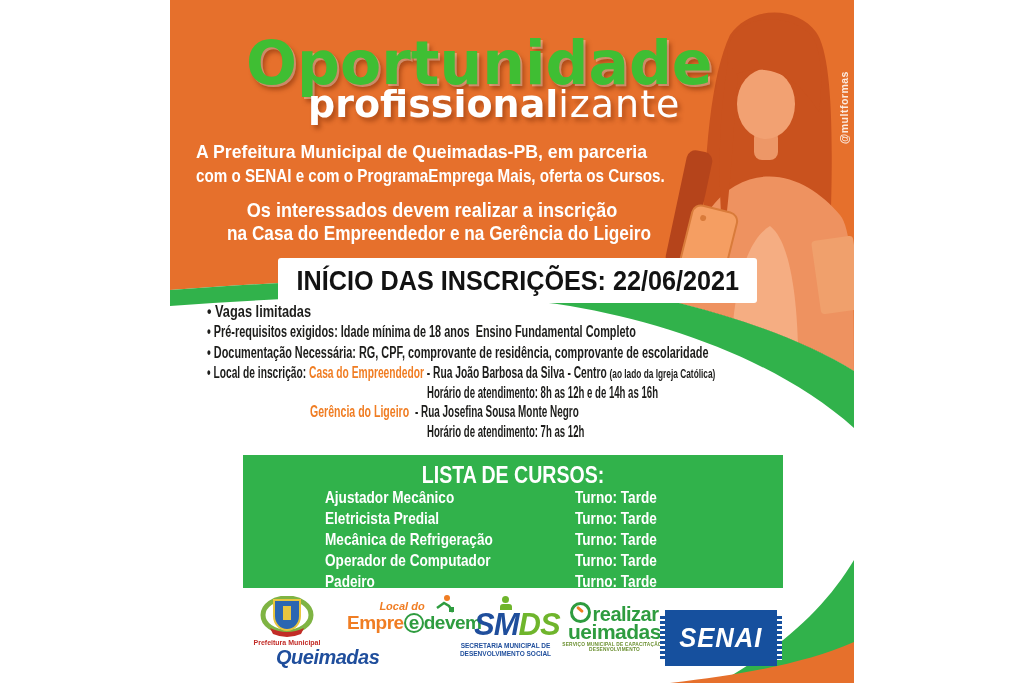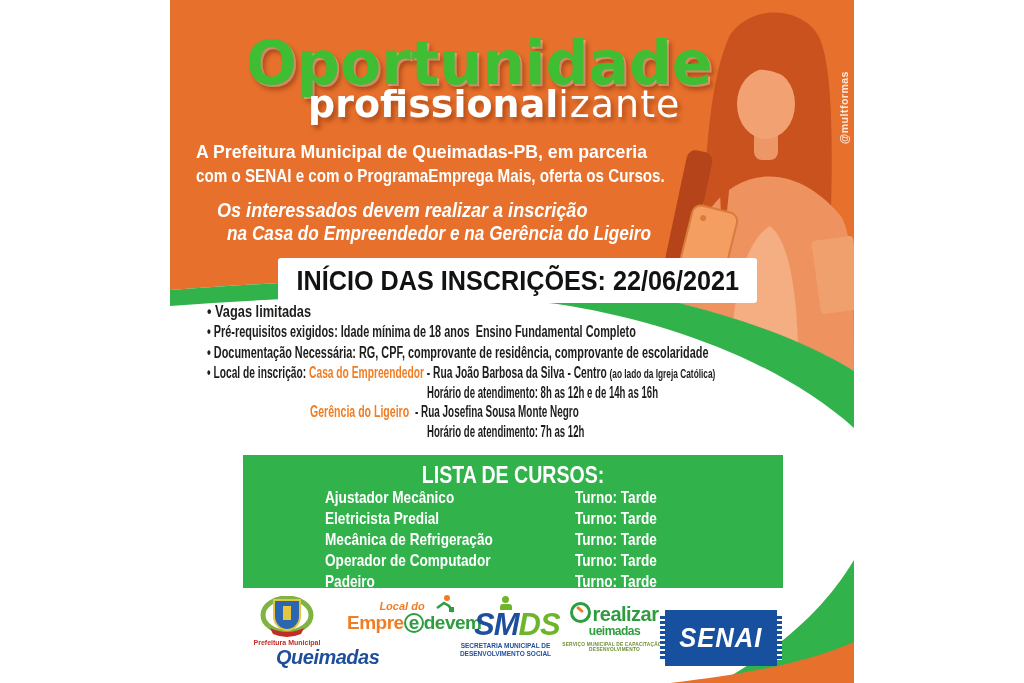--- a/index.html
+++ b/index.html
@@ -18,22 +18,22 @@
   .t2 .b{font-weight:bold;}
   .t2 .l{font-weight:normal;letter-spacing:1px;}
 
   
   .intro{position:absolute;left:26px;top:140px;color:#fff;font-weight:bold;font-size:19px;line-height:24px;}
   .intro div{white-space:pre;transform-origin:left top;}
   .intro .i1{transform:scaleX(.93);}
   .intro .i2{transform:scaleX(.80);}
 
   
-  .callout{position:absolute;left:12px;top:198px;width:500px;color:#fff;
-           font-weight:bold;font-style:italic;font-size:21px;line-height:23px;}
+  .callout{position:absolute;left:12px;top:198px;width:500px;text-align:center;color:#fff;
+           font-weight:bold;font-size:21px;line-height:23px;}
   .callout div{white-space:pre;transform-origin:center top;}
   .callout .c1{transform:scaleX(.86);}
   .callout .c2{transform:scaleX(.82);}
 
   
   .banner{position:absolute;left:108px;top:258px;width:479px;height:45px;background:#fff;
           border-radius:3px;display:flex;align-items:center;justify-content:center;}
   .banner span{font-weight:bold;font-size:28px;color:#121212;white-space:pre;
                transform:scaleX(.9);transform-origin:center;letter-spacing:0;}
 
@@ -85,21 +85,21 @@
   .lg-smds{left:288px;top:2px;width:95px;}
   .lg-smds .big{font-size:31px;font-weight:bold;font-style:italic;letter-spacing:-1px;line-height:30px;margin-left:16px;}
   .lg-smds .ba{color:var(--logo_blue);}
   .lg-smds .bb{color:var(--logo_green);}
   .lg-smds .sub{font-size:6.5px;font-weight:bold;color:var(--logo_blue);line-height:8px;margin-top:2px;}
   .smds-person{width:12px;height:14px;margin:0 auto;position:relative;}
   .smds-person .hd{width:7px;height:7px;border-radius:50%;background:var(--logo_green);margin:0 auto;}
   .smds-person .bd{width:12px;height:6px;border-radius:3px 3px 0 0;background:var(--logo_green);margin-top:1px;}
   .lg-qual{left:392px;top:6px;width:105px;}
   .lg-qual .l1{font-size:20px;font-weight:bold;color:var(--logo_green2);letter-spacing:-.5px;line-height:19px;}
-  .lg-qual .l2{font-size:12px;font-weight:bold;color:var(--logo_green2);letter-spacing:-.5px;line-height:15px;}
+  .lg-qual .l2{font-size:21px;font-weight:bold;color:var(--logo_green2);letter-spacing:-.5px;line-height:15px;}
   .lg-qual .sub{font-size:4.8px;font-weight:bold;color:#6a8f2f;margin-top:3px;letter-spacing:.2px;}
   .qmark{display:inline-block;width:15px;height:15px;border:3px solid var(--logo_green2);
          border-radius:50%;position:relative;top:2px;margin-right:1px;}
   .qmark::after{content:"";position:absolute;left:3px;top:3px;width:8px;height:3px;
                 background:var(--accent_orange);transform:rotate(40deg);border-radius:2px;}
   .lg-senai{left:495px;top:16px;width:112px;height:56px;background:var(--senai_blue);
             display:flex;align-items:center;justify-content:center;}
   .lg-senai span{color:#fff;font-weight:bold;font-style:italic;font-size:27px;letter-spacing:1px;
                  transform:scaleX(.95);}
   .lg-senai::before,.lg-senai::after{content:"";position:absolute;top:6px;bottom:6px;width:5px;

